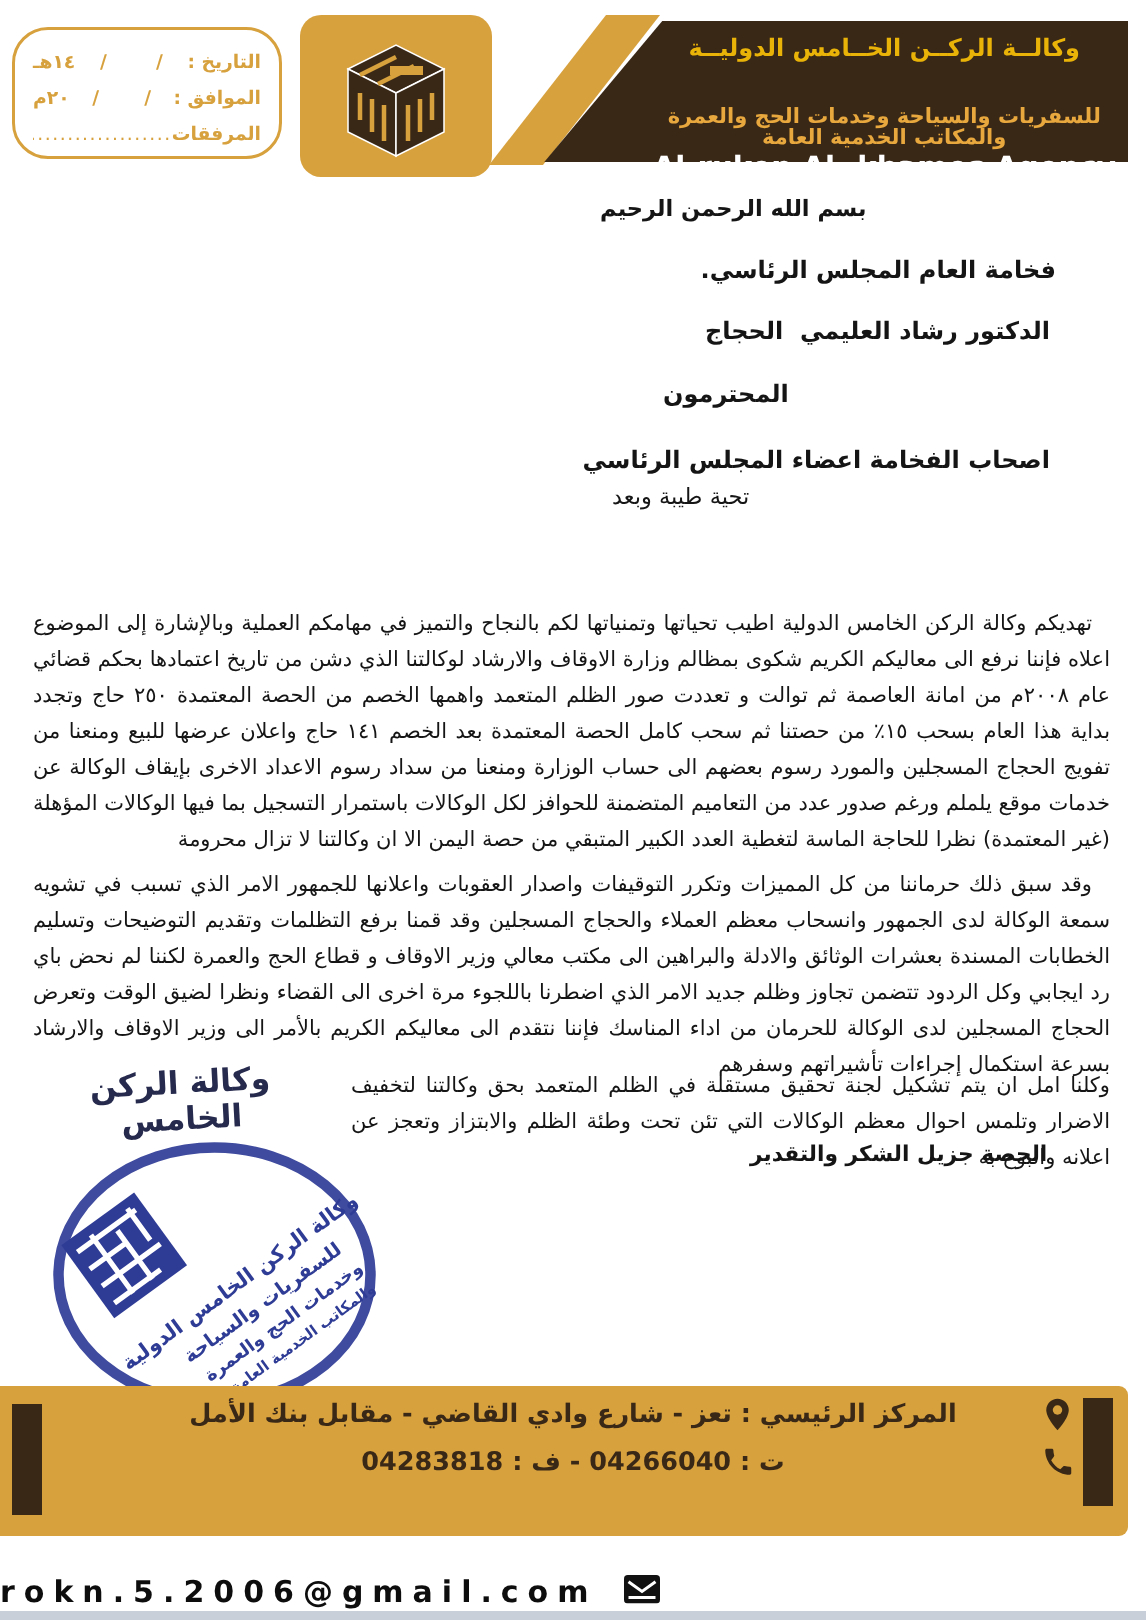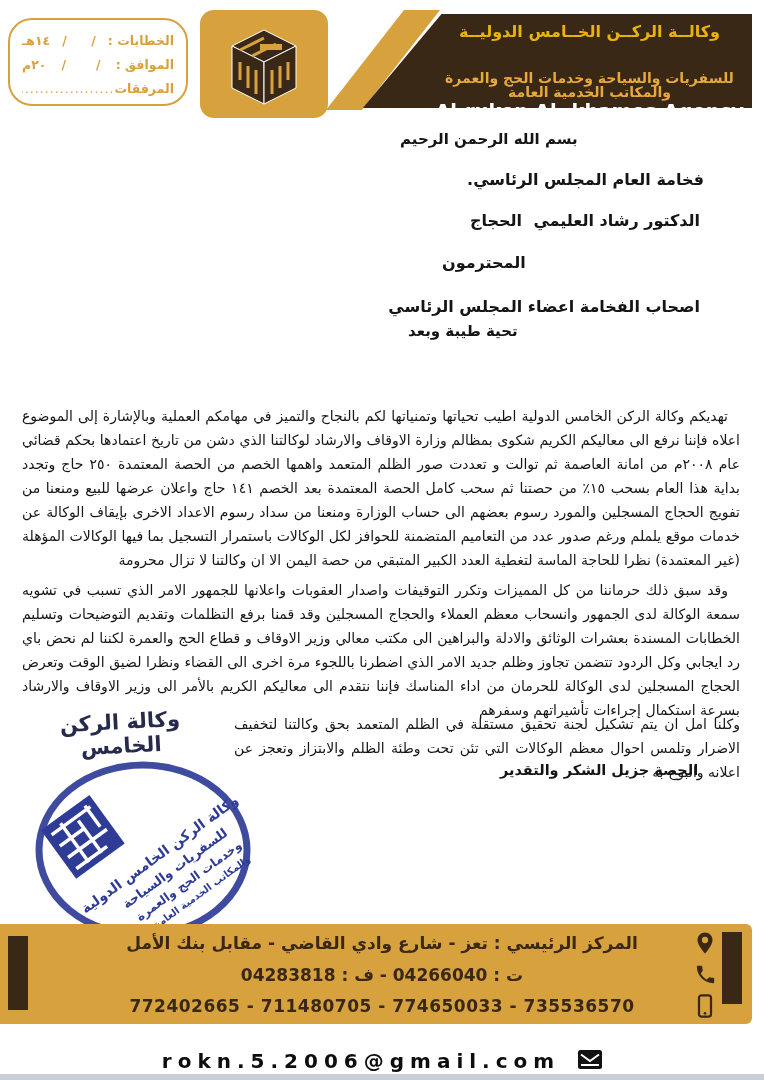--- a/index.html
+++ b/index.html
@@ -26,21 +26,21 @@
   .banner-title-en{color:#ffffff;font-size:19.5px;font-weight:bold;line-height:25px;direction:ltr;}
   .banner-sub-en{color:#E8A83D;font-size:9px;font-weight:bold;line-height:12px;direction:ltr;}
   
   .txt{position:absolute;color:#151515;}
   .basmala{left:400px;top:130px;font-size:15px;font-weight:bold;}
   .addr1{right:60px;top:170px;font-size:16px;font-weight:bold;}
   .addr2{right:64px;top:211px;font-size:16px;font-weight:bold;}
   .hon2{left:470px;top:211px;font-size:16px;font-weight:bold;}
   .addr3{right:64px;top:253px;font-size:16px;font-weight:bold;margin-top:44px;}
   .hon3{left:442px;top:253px;font-size:16px;font-weight:bold;}
-  .greeting{left:408px;top:322px;font-size:15px;font-weight:bold;}
+  .greeting{left:408px;top:322px;font-size:15px;font-weight:normal;}
   .subject{left:22px;right:20px;top:346px;text-align:center;font-size:15px;font-weight:bold;
            line-height:27px;text-decoration:underline;}
   .para{font-size:14px;line-height:24px;text-align:justify;text-justify:inter-word;}
   .para1{right:24px;left:22px;top:404px;text-indent:12px;}
   .para2{right:24px;left:22px;top:578px;text-indent:12px;}
   .para3{right:24px;width:506px;top:712px;}
   .closing{left:500px;top:762px;font-size:14.5px;font-weight:bold;}
   .handwriting{left:18px;top:710px;width:205px;text-align:center;font-size:21px;font-weight:bold;
                color:#262a4d;transform:rotate(-3deg);letter-spacing:1px;}
   .stamp{position:absolute;left:26px;top:758px;width:234px;height:184px;}
@@ -50,33 +50,33 @@
   .cap{position:absolute;width:20px;background:#3A2817;}
   .cap-left{left:8px;top:12px;height:74px;}
   .cap-right{right:10px;top:8px;height:72px;}
   .frow{position:absolute;left:36px;right:58px;height:33px;display:flex;align-items:center;}
   .frow1{top:2px;} .frow2{top:34px;} .frow3{top:65px;}
   .ficon{position:absolute;left:-6px;width:30px;display:flex;justify-content:center;}
   .ftext{flex:1;text-align:center;color:#3A2817;font-weight:bold;font-size:17px;padding-left:34px;}
   .frow .ficon{left:auto;right:-26px;}
   .fnum{letter-spacing:.5px;}
   .emailbar{position:absolute;left:0;top:1046px;width:764px;height:30px;background:#ffffff;
-            display:flex;align-items:center;justify-content:center;gap:18px;direction:ltr;}
+            display:flex;align-items:center;justify-content:flex-start;gap:18px;direction:ltr;}
   .emailtext{font-size:20px;font-weight:bold;color:#0d0d0d;letter-spacing:6px;
              font-family:"DejaVu Sans",sans-serif;}
   .greystrip{position:absolute;left:0;top:1074px;width:764px;height:6px;background:#c9cfd8;}
 </style>
 </head>
 <body>
 
 <div class="page">
 
   <div class="datebox">
     <div class="daterow">
-      <span class="lbl">الخطابات :</span>
+      <span class="lbl">التاريخ :</span>
       <span class="slash">/</span>
       <span class="slash">/</span>
       <span class="suffix">١٤هـ</span>
     </div>
     <div class="daterow">
       <span class="lbl">الموافق :</span>
       <span class="slash">/</span>
       <span class="slash">/</span>
       <span class="suffix">٢٠م</span>
     </div>
@@ -149,29 +149,20 @@
 
     <div class="frow frow2">
       <span class="ficon">
         <svg width="21" height="21" viewBox="0 0 24 24">
             <path d="M6.6 10.8c1.6 3 4 5.4 7 7l2.3-2.3c.3-.3.7-.4 1.1-.3 1.2.4 2.5.6 3.8.6.6 0 1.1.5 1.1 1.1v3.9c0 .6-.5 1.1-1.1 1.1C10.6 21.9 2.1 13.4 2.1 3.2 2.1 2.6 2.6 2.1 3.2 2.1h4c.6 0 1.1.5 1.1 1.1 0 1.3.2 2.6.6 3.8.1.4 0 .8-.3 1.1L6.6 10.8z" fill="#3A2817"></path>
           </svg>
       </span>
       <span class="ftext fnum">ت : 04266040 - ف : 04283818</span>
     </div>
 
-    <div class="frow frow3">
-      <span class="ficon">
-        <svg width="16" height="24" viewBox="0 0 18 28">
-            <rect x="2" y="1.5" width="14" height="25" rx="3" fill="none" stroke="#3A2817" stroke-width="2.6"></rect>
-            <circle cx="9" cy="22.5" r="1.6" fill="#3A2817"></circle>
-          </svg>
-      </span>
-      <span class="ftext fnum">735536570 - 774650033 - 711480705 - 772402665</span>
-    </div>
   </div>
 
   <div class="emailbar">
     <span class="emailtext">rokn.5.2006@gmail.com</span>
     <span>
       <svg width="24" height="19" viewBox="0 0 24 19">
           <rect x="0" y="0" width="24" height="19" rx="2.5" fill="#111111"></rect>
           <path d="M3 4.5 L12 11 L21 4.5 M3 15 L21 15" stroke="#ffffff" stroke-width="2" fill="none"></path>
         </svg>
     </span>

